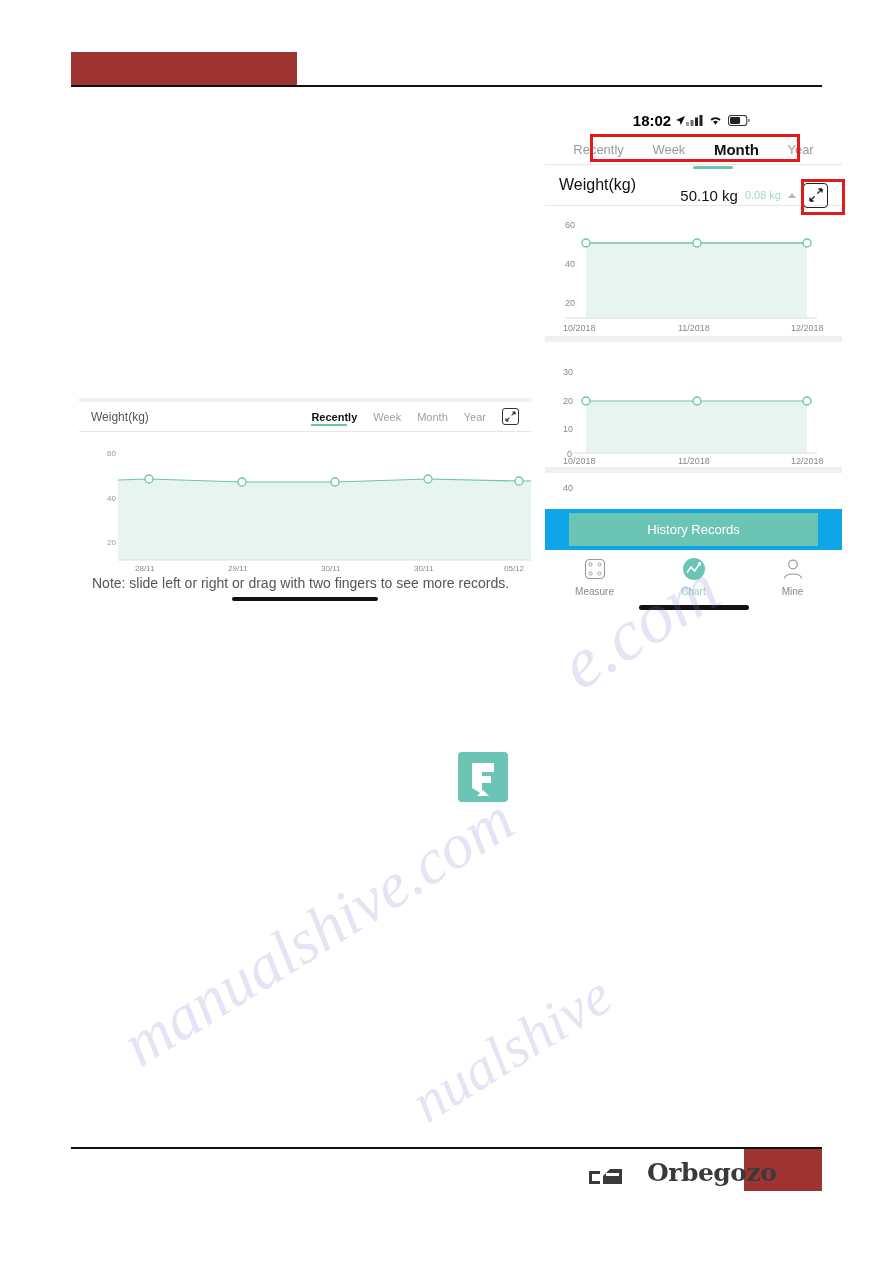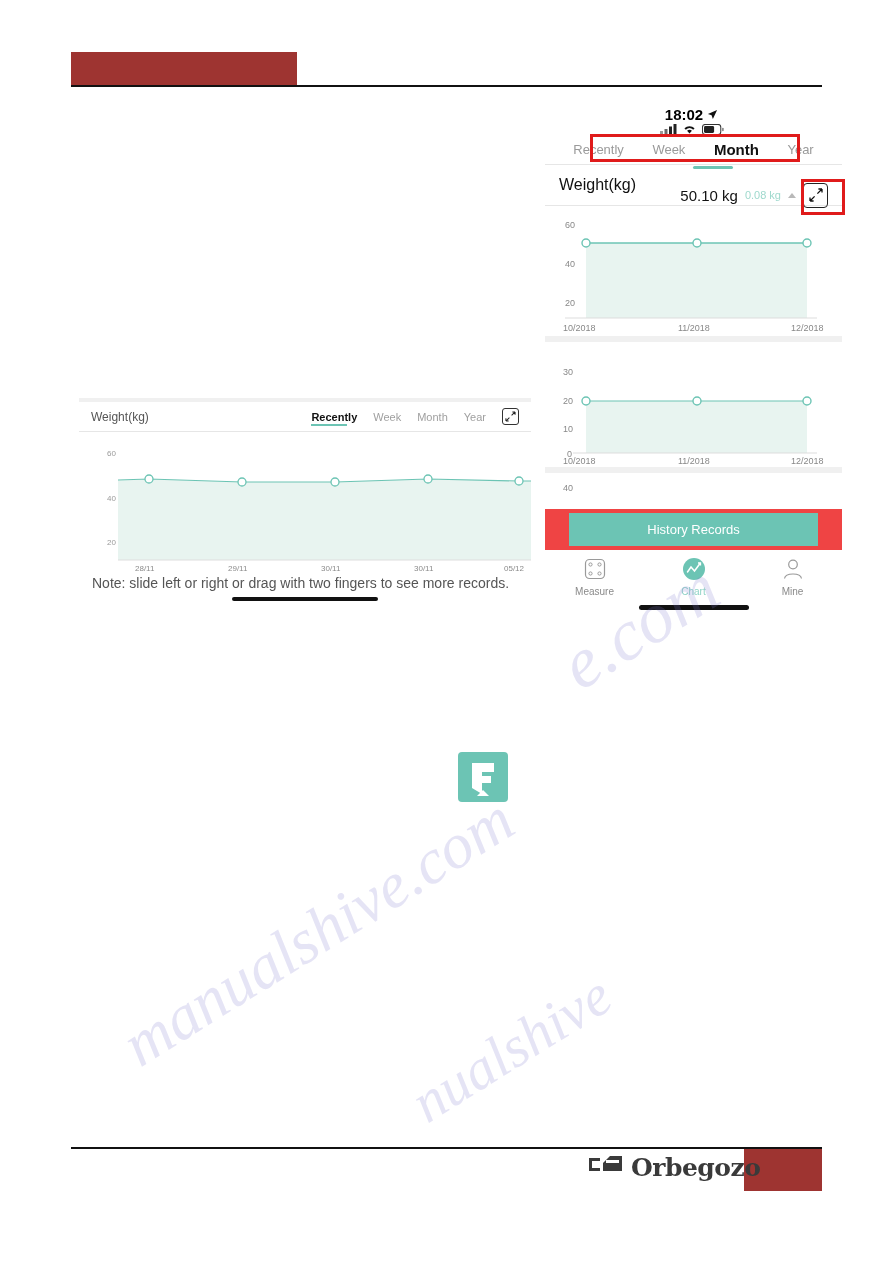--- a/index.html
+++ b/index.html
@@ -48,22 +48,22 @@
     width: 78px;
     height: 42px;
     background: #9e3431;
   }
   .doc-footer-logo {
     position: absolute;
     left: 588px;
     top: 1153px;
     height: 34px;
     display: flex;
-    align-items: flex-start;
-    gap: 7px;
+    align-items: flex-end;
+    gap: 23px;
   }
   .logo-mark {
     width: 36px;
     height: 21px;
     position: relative;
   }
   .logo-word {
     font-family: "DejaVu Serif", serif;
     font-weight: bold;
     font-size: 25px;
@@ -114,24 +114,23 @@
     top: 106px;
     width: 297px;
     height: 646px;
     background: #ffffff;
     z-index: 2;
   }
   .statusbar {
     height: 28px;
     display: flex;
     align-items: center;
-    justify-content: flex-start;
+    justify-content: center;
     padding: 0 16px 0 12px;
     box-sizing: border-box;
-    flex-direction: column;
   }
   .sb-time {
     font-size: 15px;
     font-weight: bold;
     color: #000;
     display: flex;
     align-items: center;
     gap: 4px;
   }
   .sb-right {
@@ -238,21 +237,21 @@
 
   .chart-block { position: relative; }
   .chart-svg { display: block; }
   .section-gap {
     height: 6px;
     background: #f0f0f0;
   }
 
   
   .history-wrap {
-    background: #ef4444;
+    background: #0ea5e9;
     padding: 4px 24px;
   }
   .history-btn {
     background: #6cc4b4;
     color: #ffffff;
     text-align: center;
     font-size: 13px;
     padding: 9px 0;
   }
   .tabbar {

